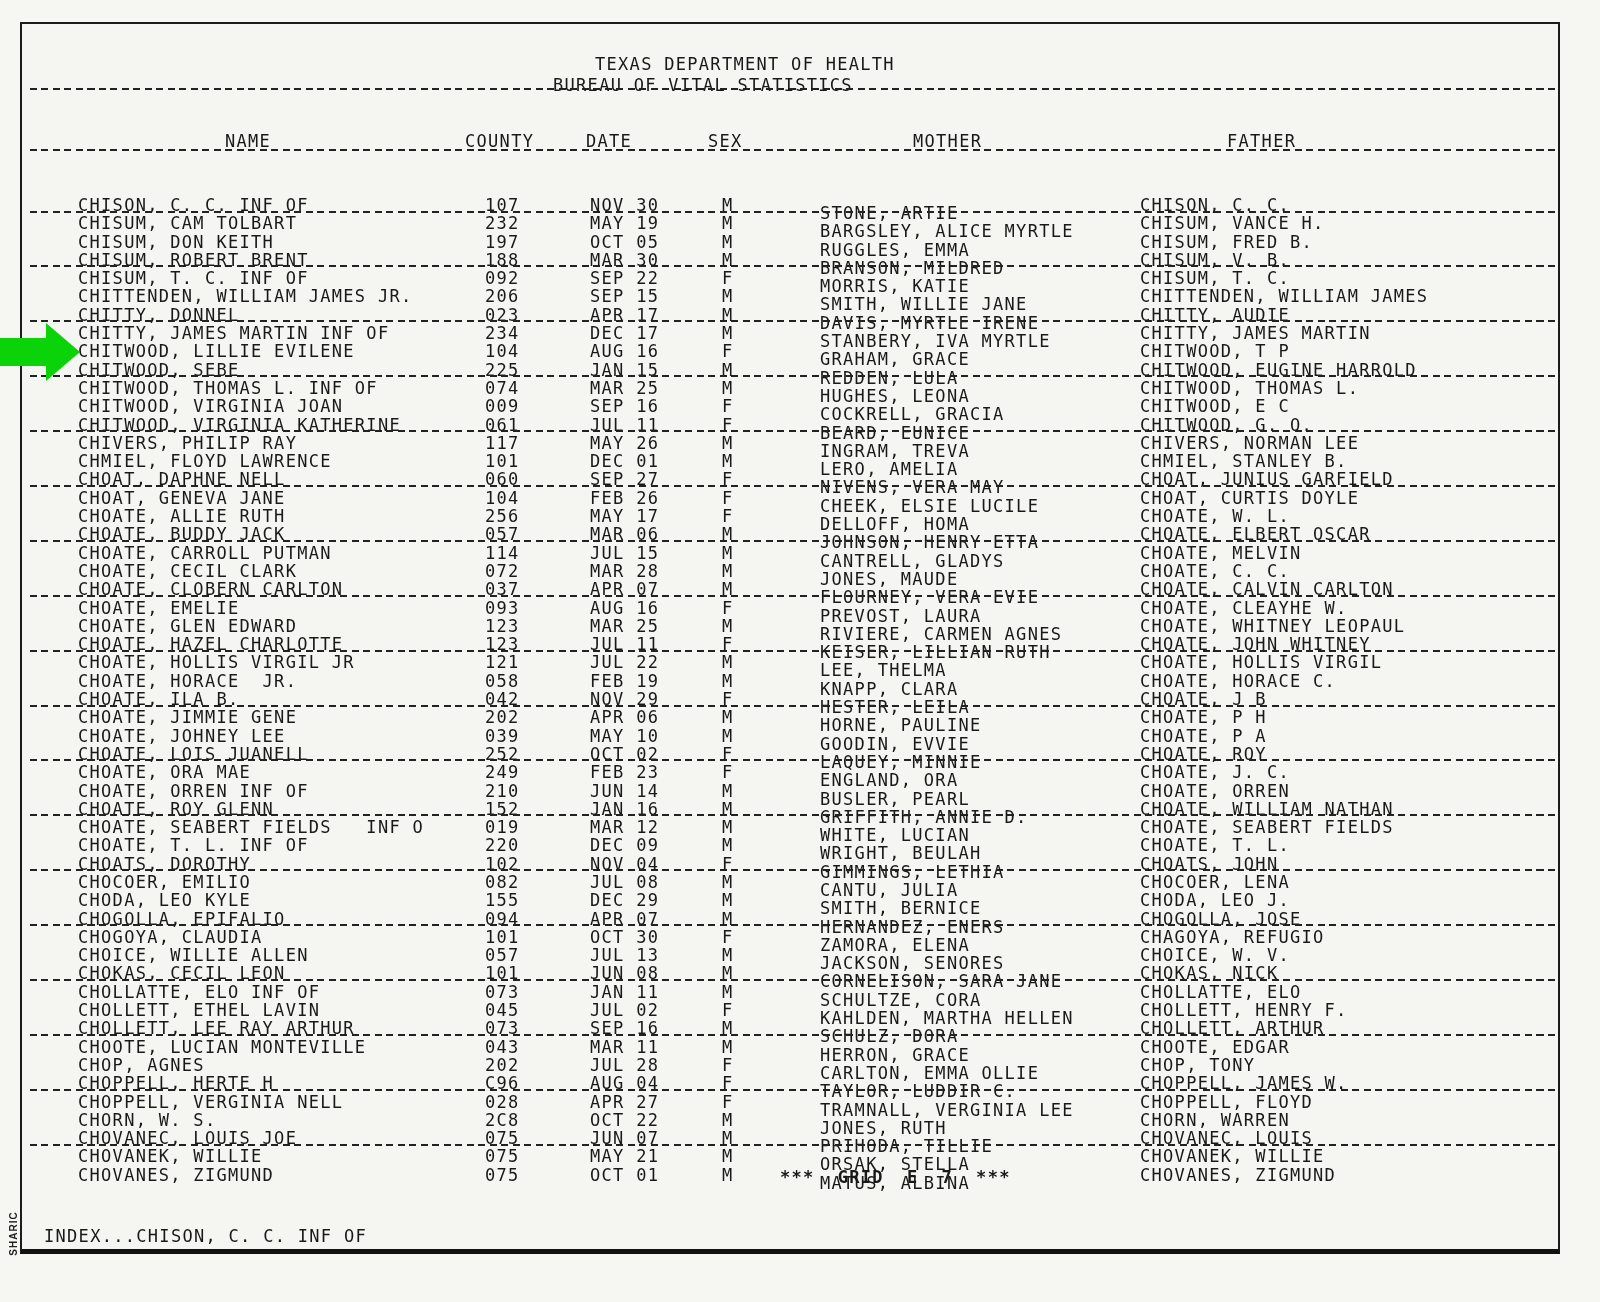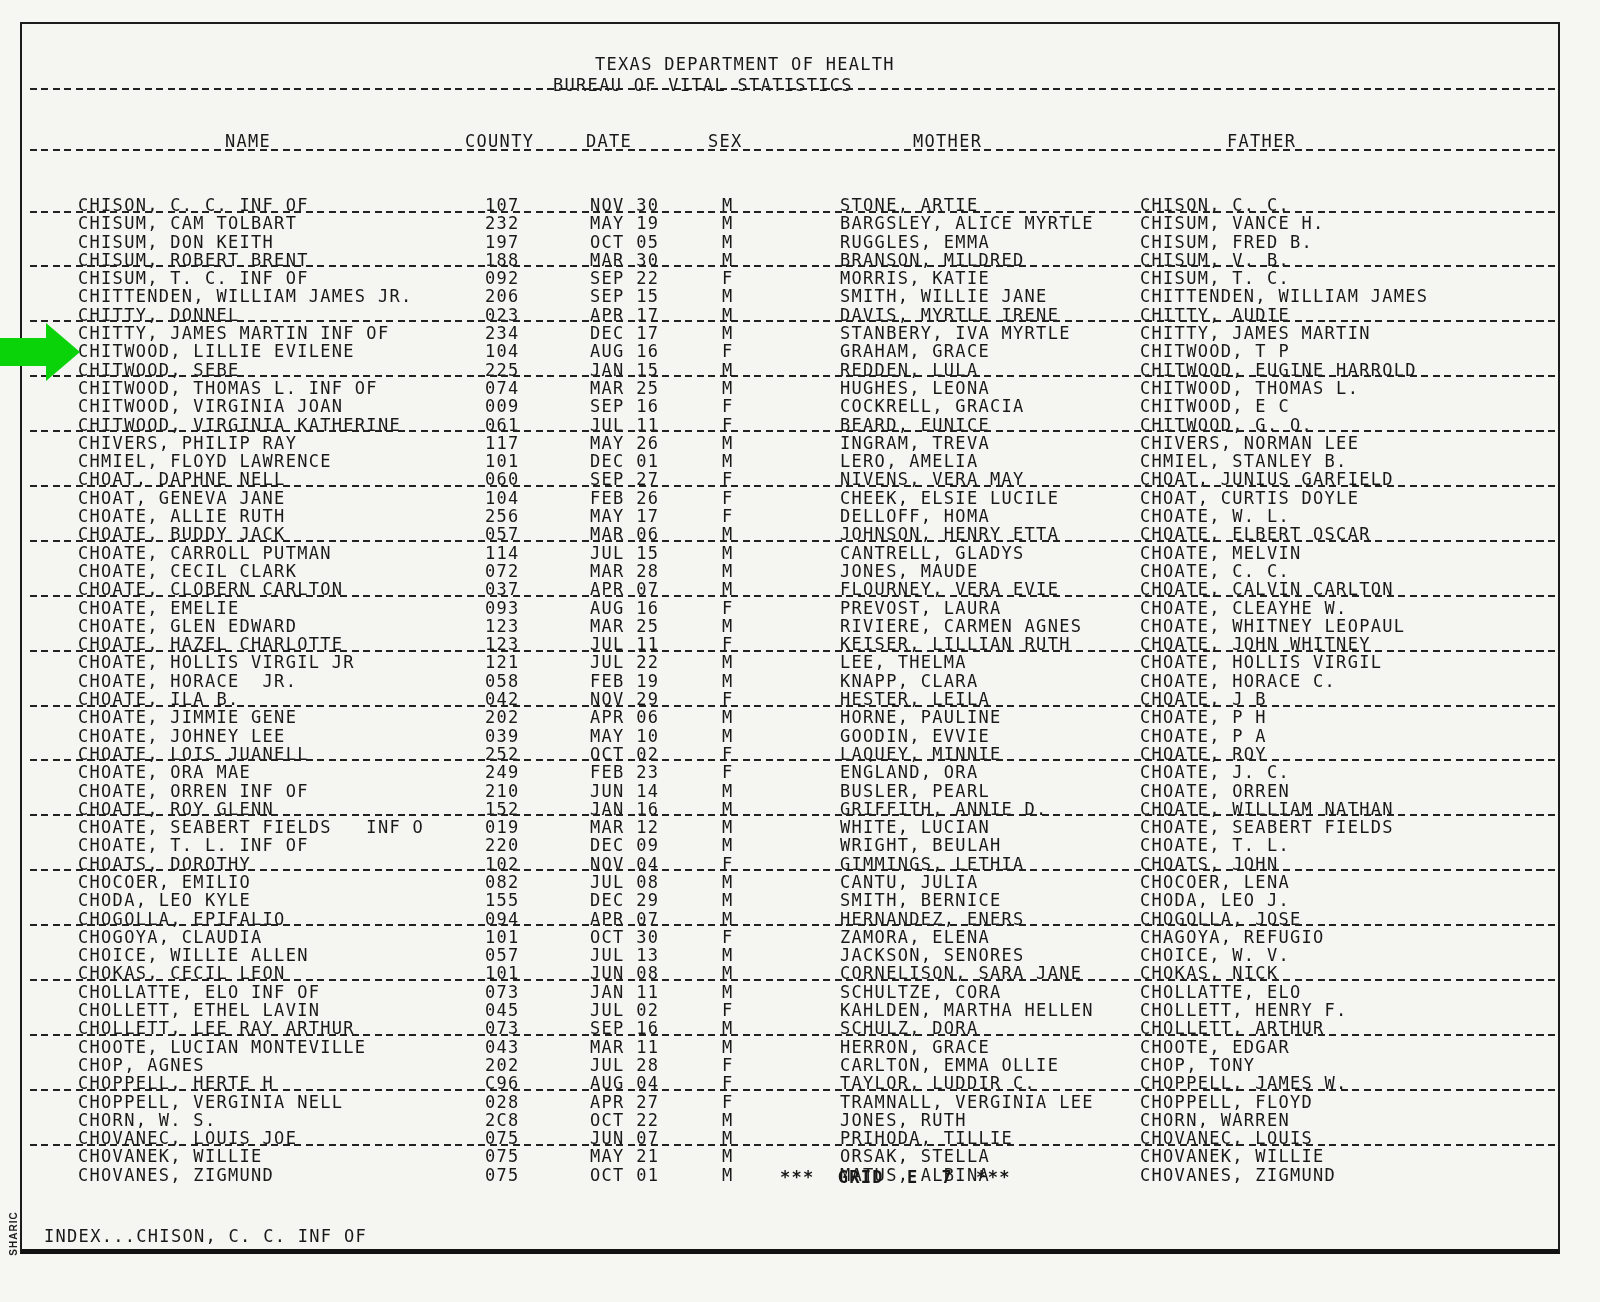--- a/index.html
+++ b/index.html
@@ -22,21 +22,21 @@
     background-image:repeating-linear-gradient(90deg,#222 0 7px,transparent 7px 11.5px);
   }
   
   #rows{position:absolute;left:0;top:196px;width:1600px;}
   .row{position:relative;height:18.3px;text-decoration:underline;}
   .row .c{position:absolute;top:0;white-space:pre;font-size:17px;letter-spacing:1.3px;line-height:18px;}
   .c-name{left:78px;}
   .c-county{left:485px;}
   .c-date{left:590px;}
   .c-sex{left:722px;}
-  .c-mother{left:840px;}
+  .c-mother{left:820px;margin-top:8px;}
   .c-father{left:1140px;}
   .row.sep::after{
     content:"";position:absolute;left:30px;width:1526px;height:2px;top:14.5px;
     background-image:repeating-linear-gradient(90deg,#222 0 7px,transparent 7px 11.5px);
   }
   
   #title1{left:553px;top:55px;margin-left:42px;}
   #title2{left:553px;top:76px;}
   #cycle-line{left:258px;top:94px;}
   #hdr-line-top{top:88px;}

